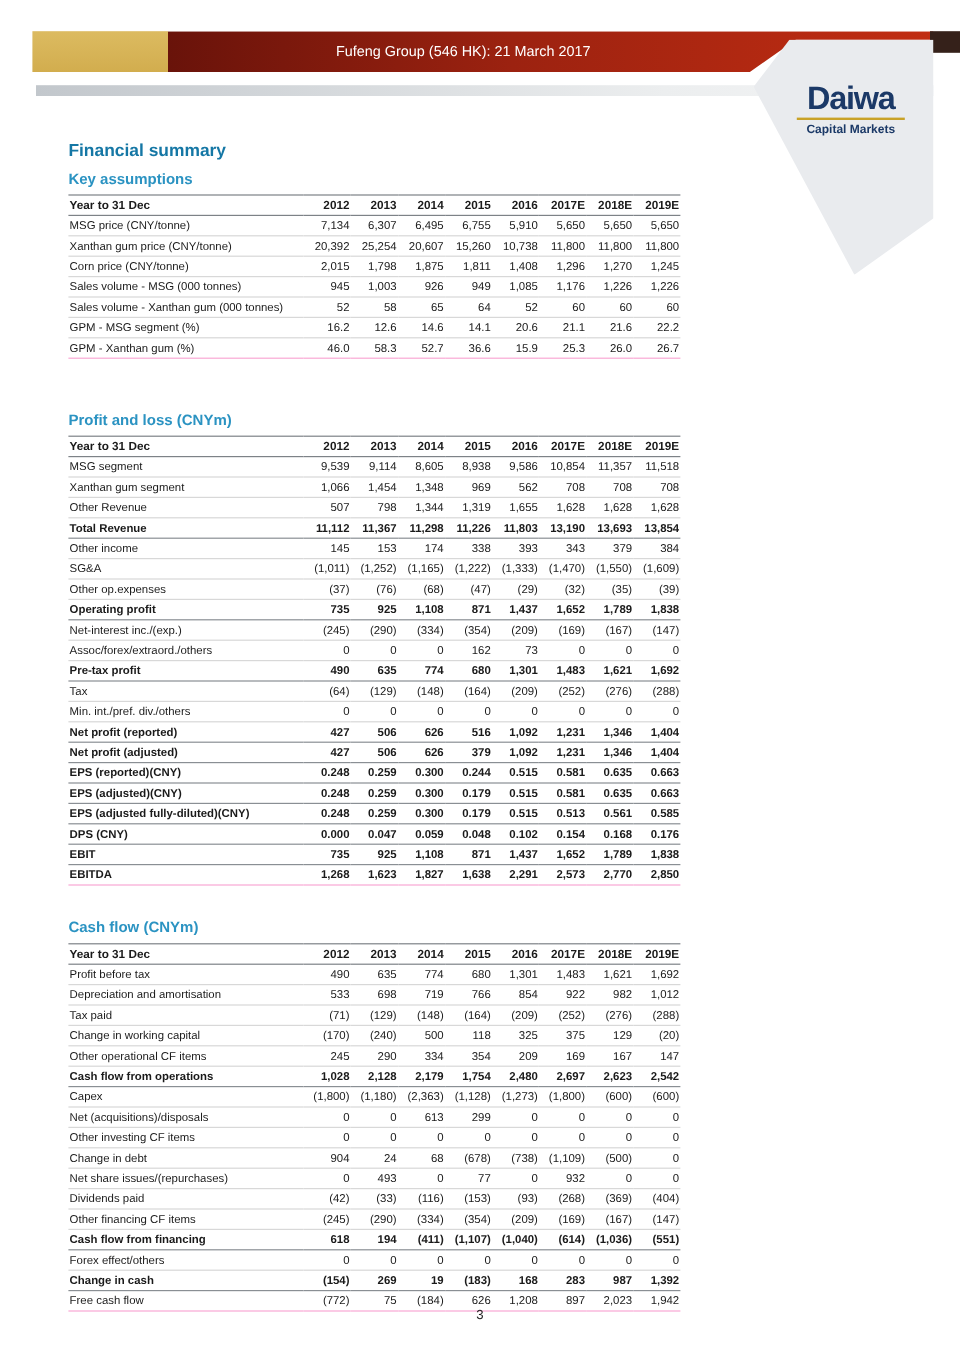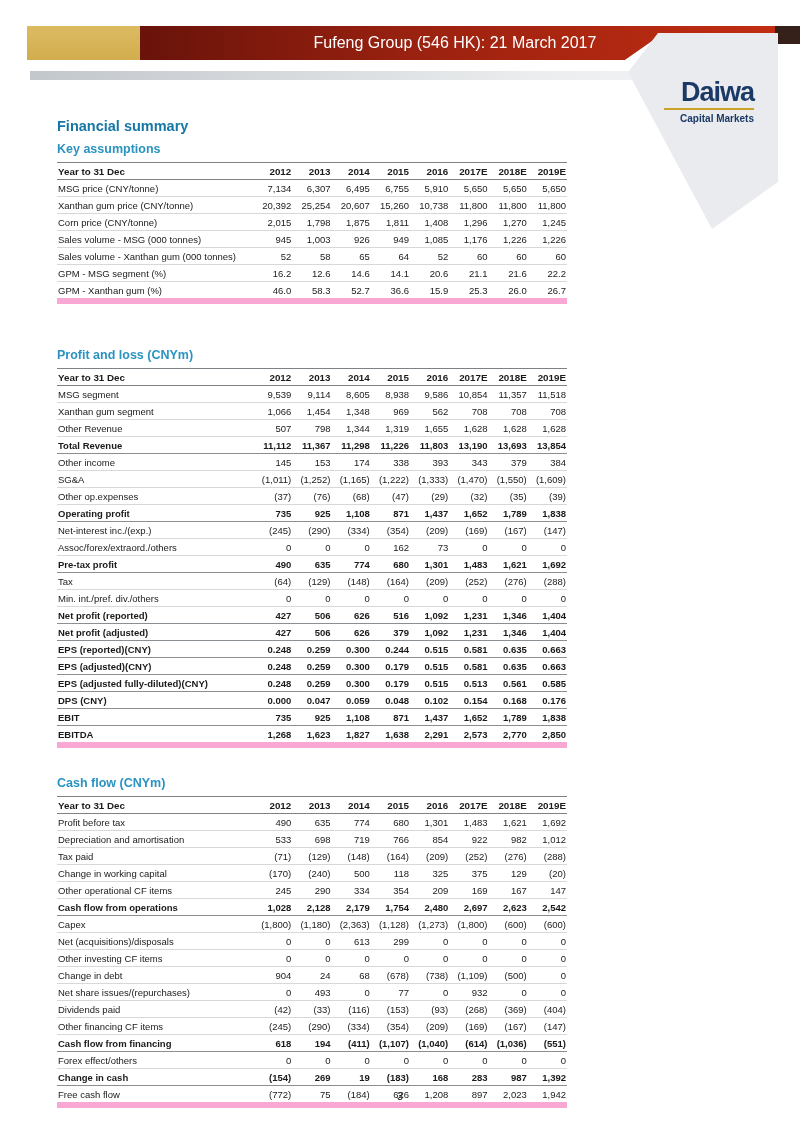--- a/index.html
+++ b/index.html
@@ -15,36 +15,36 @@
     position:absolute; left:27px; top:26px; width:113px; height:34px;
     background:linear-gradient(180deg, #dcbb61 0%, #d2ad4e 100%);
   }
   .header-red {
     position:absolute; left:140px; top:26px; width:638px; height:34px;
     background:linear-gradient(90deg, #69130a 0%, #9c2210 45%, #c12d12 100%);
     clip-path:polygon(0 0, 100% 0, 100% 21%, 82% 21%, 76% 100%, 0 100%);
   }
   .header-banner-text {
     position:absolute; left:280px; top:26px; width:350px; height:35px;
-    line-height:34px; text-align:center; color:#ffffff; font-size:16px;
+    line-height:34px; text-align:left; color:#ffffff; font-size:12px;
   }
   .header-navy {
     position:absolute; left:775px; top:26px; width:25px; height:18px;
     background:#35211a;
   }
   .gray-band {
     position:absolute; left:30px; top:71px; width:748px; height:9px;
     background:linear-gradient(90deg, #c2c7cc 0%, #ecEEef 70%, #f4f5f6 100%);
   }
   .logo-panel {
     position:absolute; left:628px; top:33px; width:150px; height:196px;
     background:#e9ebee;
     clip-path:polygon(20% 0, 100% 0, 100% 76%, 56% 100%, 0 20%);
   }
-  .logo-inner { position:absolute; left:36px; top:46px; width:90px; text-align:right; }
+  .logo-inner { position:absolute; left:36px; top:36px; width:90px; text-align:center; }
   .logo-daiwa {
     font-size:27px; font-weight:bold; color:var(--brand-navy,#1b3967);
     letter-spacing:-1px; line-height:1;
   }
   .logo-underline { height:2px; background:var(--brand-gold,#c9a227); margin:2px 0 3px; }
   .logo-sub { font-size:10px; font-weight:bold; color:var(--brand-navy,#1b3967); white-space:nowrap; }
 
   
   .content { position:absolute; left:57px; top:118px; width:510px; }
   .page-title {
@@ -65,21 +65,21 @@
   col.label { width:196px; }
   th, td { padding:2.5px 1px 2.5px 1px; vertical-align:bottom; }
   thead th {
     text-align:right; font-size:9.8px; font-weight:bold;
     border-top:1.2px solid #7d8287; border-bottom:1.2px solid #7d8287;margin-left:20px;
   }
   thead th.label { text-align:left; }
   tbody td { text-align:right; border-bottom:1px solid #d8d8d8; }
   tbody td.label { text-align:left; }
   tr.bold td { font-weight:bold; border-top:1px solid #8a8f94; border-bottom:1px solid #8a8f94; }
-  tbody tr:last-child td { border-bottom:6px solid #f9a8d4; }
+  tbody tr:last-child td { border-bottom:1px solid #f9a8d4; }
 
   .page-number {
     position:absolute; left:0; top:1090px; width:800px;
     text-align:center; font-size:11px; color:#222;
   }
 </style>
 </head>
 <body>
 
 <div class="header-gold"></div>

